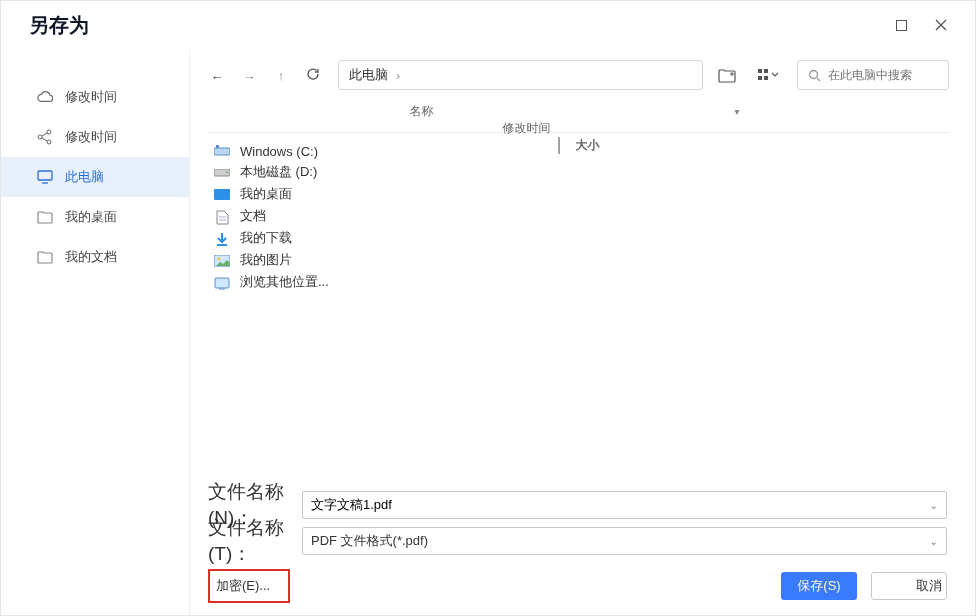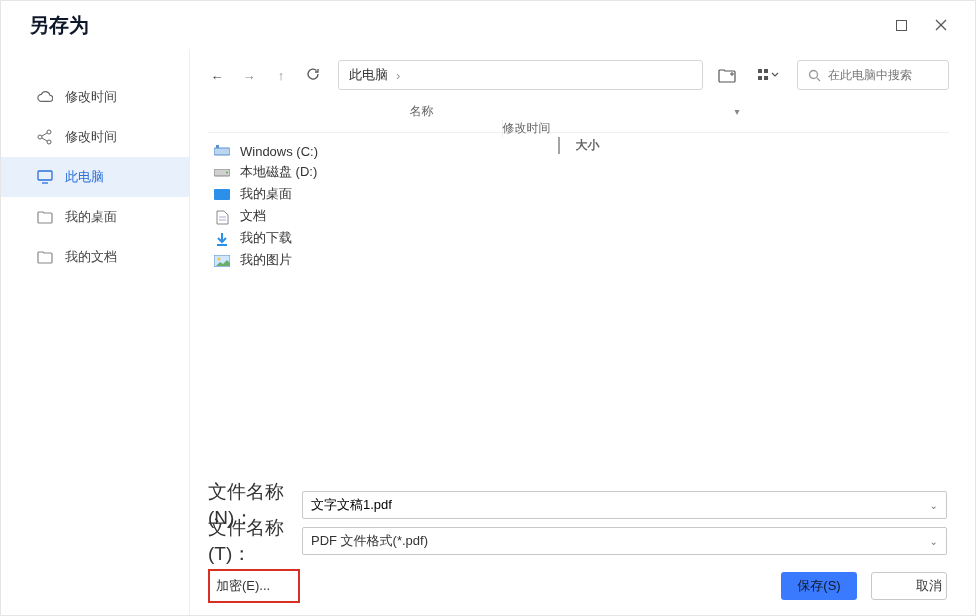--- a/index.html
+++ b/index.html
@@ -30,24 +30,24 @@
 .file-list { flex: 1; overflow: auto; padding-top: 4px; }
 .file-row { display: flex; align-items: flex-end; height: 22px; gap: 10px; padding-left: 6px; cursor: pointer; }
 .file-row .icon { width: 16px; }
 .bottom { padding: 4px 2px 2px 0; }
 .form-row { display: flex; align-items: center; height: 36px; gap: 10px; }
 .form-label { width: 84px; text-align: left; color: #333; font-size: 19px; }
 .form-input { flex: 1; height: 28px; border: 1px solid #c8c8c8; border-radius: 2px; padding: 0 8px; display: flex; align-items: center; justify-content: space-between; color: #333; background: #fff; }
 .form-input input { border: none; outline: none; width: 100%; font-size: 13px; }
 .caret { color: #777; font-size: 10px; }
 .action-row { display: flex; align-items: center; margin-top: 10px; }
-.encrypt-box { border: 2px solid #d93025; padding: 6px 28px 6px 6px; color: #333; cursor: pointer; }
+.encrypt-box { border: 2px solid #d93025; padding: 6px 18px 6px 6px; color: #333; cursor: pointer; }
 .actions { margin-left: auto; display: flex; gap: 14px; }
 .btn { height: 28px; min-width: 76px; border-radius: 3px; display: flex; align-items: center; justify-content: center; cursor: pointer; font-size: 13px; }
-.btn-primary { background: #3a7afe; color: #0f172a; }
+.btn-primary { background: #3a7afe; color: #fef9c3; }
 .btn-secondary { background: #fff; border: 1px solid #c8c8c8; color: #333; padding-left: 40px; }
 </style>
 </head>
 <body>
 
 <div class="dialog">
   <div class="titlebar">
     <div class="title">另存为</div>
     <div class="win-btn">
       <svg width="11" height="11" viewBox="0 0 11 11">
@@ -211,20 +211,29 @@
         <div class="file-row">
           <span class="icon">
               <svg width="16" height="12" viewBox="0 0 16 12">
                 <rect x="0" y="0" width="16" height="12" rx="1" fill="#cfe8ff" stroke="#5a8fcc"></rect>
                 <circle cx="5" cy="4" r="1.5" fill="#f5c24a"></circle>
                 <path d="M2 11l4-4 3 2 4-4 3 3v3H2z" fill="#6aae6a"></path>
               </svg>
             </span>
           <span>我的图片</span>
         </div>
+        <div class="file-row">
+          <span class="icon">
+              <svg width="16" height="13" viewBox="0 0 16 13">
+                <rect x="1" y="1" width="14" height="10" rx="1" fill="#cfe8ff" stroke="#5a8fcc"></rect>
+                <line x1="5" y1="12" x2="11" y2="12" stroke="#5a8fcc"></line>
+              </svg>
+            </span>
+          <span>浏览其他位置...</span>
+        </div>
       </div>
 
       <div class="bottom">
         <div class="form-row">
           <div class="form-label">文件名称(N)：</div>
           <div class="form-input">
             <input type="text" value="文字文稿1.pdf" style="">
             <span class="caret">⌄</span>
           </div>
         </div>

